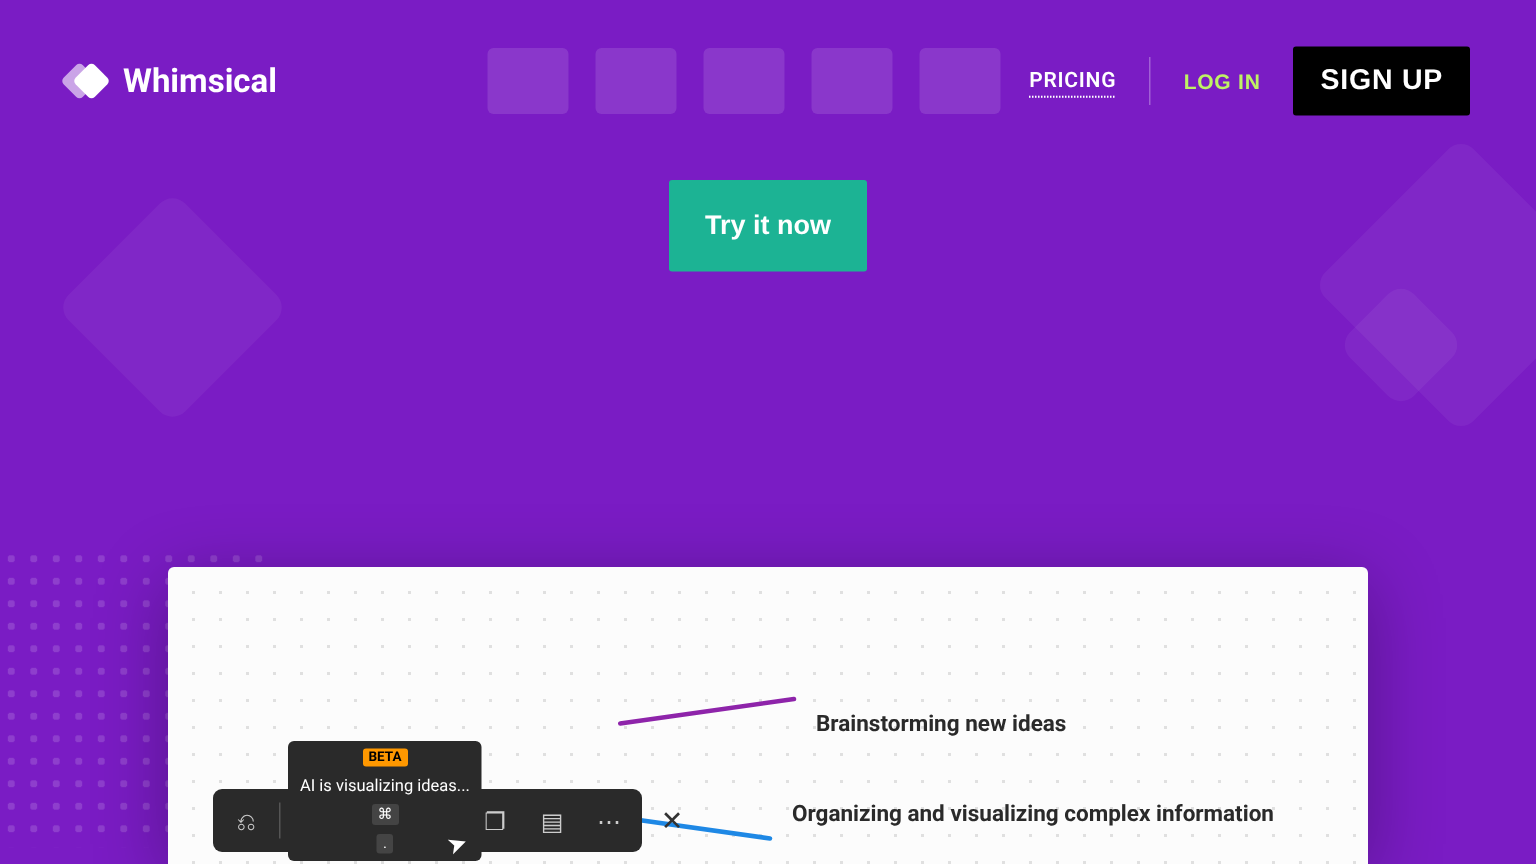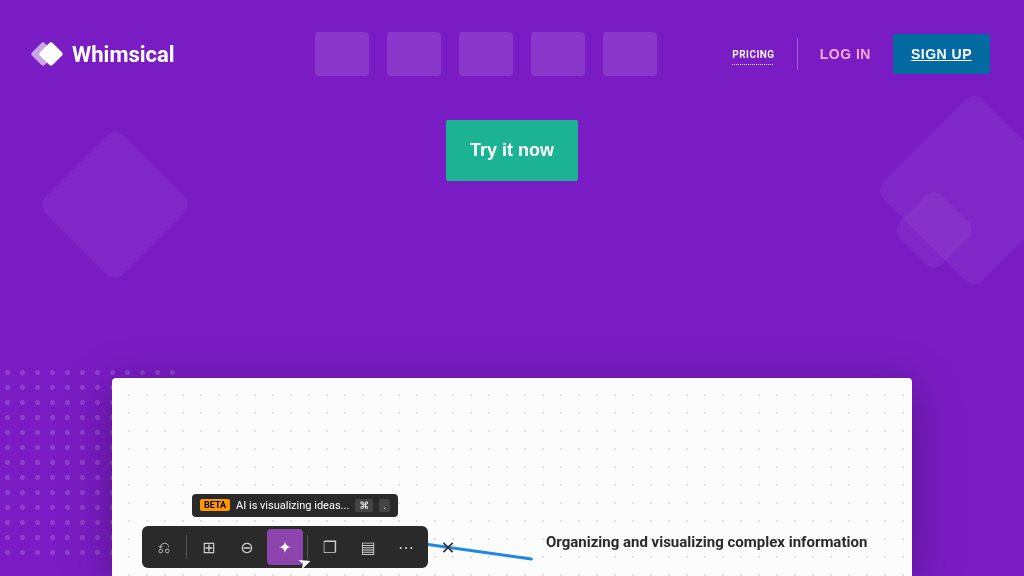--- a/index.html
+++ b/index.html
@@ -35,21 +35,21 @@
 }
 
 
 .header {
   position: absolute;
   top: 30px;
   left: 0; right: 0;
   height: 48px;
   display: flex;
   align-items: center;
-  padding: 0 34px;
+  padding: 0 44px;
 }
 .logo {
   display: flex;
   align-items: center;
   color: #fff;
   font-weight: 700;
   font-size: 22px;
 }
 .logo-mark {
   width: 28px;
@@ -84,52 +84,51 @@
 
 .header-right {
   margin-left: auto;
   display: flex;
   align-items: center;
   gap: 22px;
 }
 .pricing-link {
   color: #fff;
   font-weight: 600;
-  font-size: 10px;
+  font-size: 14px;
   letter-spacing: 0.5px;
   text-decoration: underline;
   text-underline-offset: 6px;
   text-decoration-style: dotted;
   cursor: pointer;
 }
 .divider {
   width: 1px;
   height: 32px;
   background: rgba(255,255,255,0.3);
 }
 .login-btn {
-  color: #f9a8d4;
+  color: #bef264;
   font-weight: 700;
   font-size: 14px;
   letter-spacing: 0.5px;
   background: transparent;
   border: none;
   cursor: pointer;
 }
 .signup-btn {
-  background: #0369a1;
-  color: #fff;
-  font-weight: 700;
-  font-size: 14px;
+  background: #000000;
+  color: #fff;
+  font-weight: 700;
+  font-size: 19px;
   letter-spacing: 0.5px;
   padding: 12px 18px;
   border-radius: 2px;
   border: none;
   cursor: pointer;
-  text-decoration: underline;
 }
 
 
 .hero {
   position: absolute;
   top: 120px;
   left: 0; right: 0;
   text-align: center;
   color: #fff;
 }
@@ -187,42 +186,43 @@
 }
 .branch-text {
   font-weight: 700;
   font-size: 15px;
   color: #2a2a2a;
   margin-left: 12px;
   white-space: nowrap;
 }
 .b1 { left: 300px; top: 95px; }
 .b1 .branch-line { background: #8e24aa; transform: rotate(-8deg); transform-origin: left; }
-.b2 { left: 302px; top: 155px; }
+.b2 { left: 284px; top: 155px; }
 .b2 .branch-line { background: #1e88e5; transform: rotate(8deg); transform-origin: left; }
 
 
 .toolbar-wrap {
   position: absolute;
   left: 30px;
   bottom: 8px;
 }
 .tooltip {
   position: absolute;
   top: -32px;
   left: 50px;
   background: #2a2a2a;
   color: #fff;
   font-size: 11px;
   padding: 5px 8px;
   border-radius: 4px;
   display: flex;
-  align-items: flex-start;
+  align-items: center;
   gap: 6px;
   white-space: nowrap;
+  flex-direction: column;
 }
 .beta-badge {
   background: #ff9800;
   color: #000;
   font-size: 9px;
   font-weight: 700;
   padding: 1px 4px;
   border-radius: 2px;
 }
 .tooltip-kb {
@@ -301,20 +301,24 @@
   </div>
 </div>
 
 <div class="hero">
   <button class="cta-btn">Try it now</button>
 </div>
 
 <div class="preview">
   <div class="preview-canvas"></div>
 
+  <div class="branch b1">
+    <div class="branch-line"></div>
+    <span class="branch-text">Brainstorming new ideas</span>
+  </div>
   <div class="branch b2">
     <div class="branch-line"></div>
     <span class="branch-text">Organizing and visualizing complex information</span>
   </div>
 
   <div class="toolbar-wrap">
     <div class="tooltip">
       <span class="beta-badge">BETA</span>
       <span>AI is visualizing ideas...</span>
       <span class="tooltip-kb">⌘</span>

